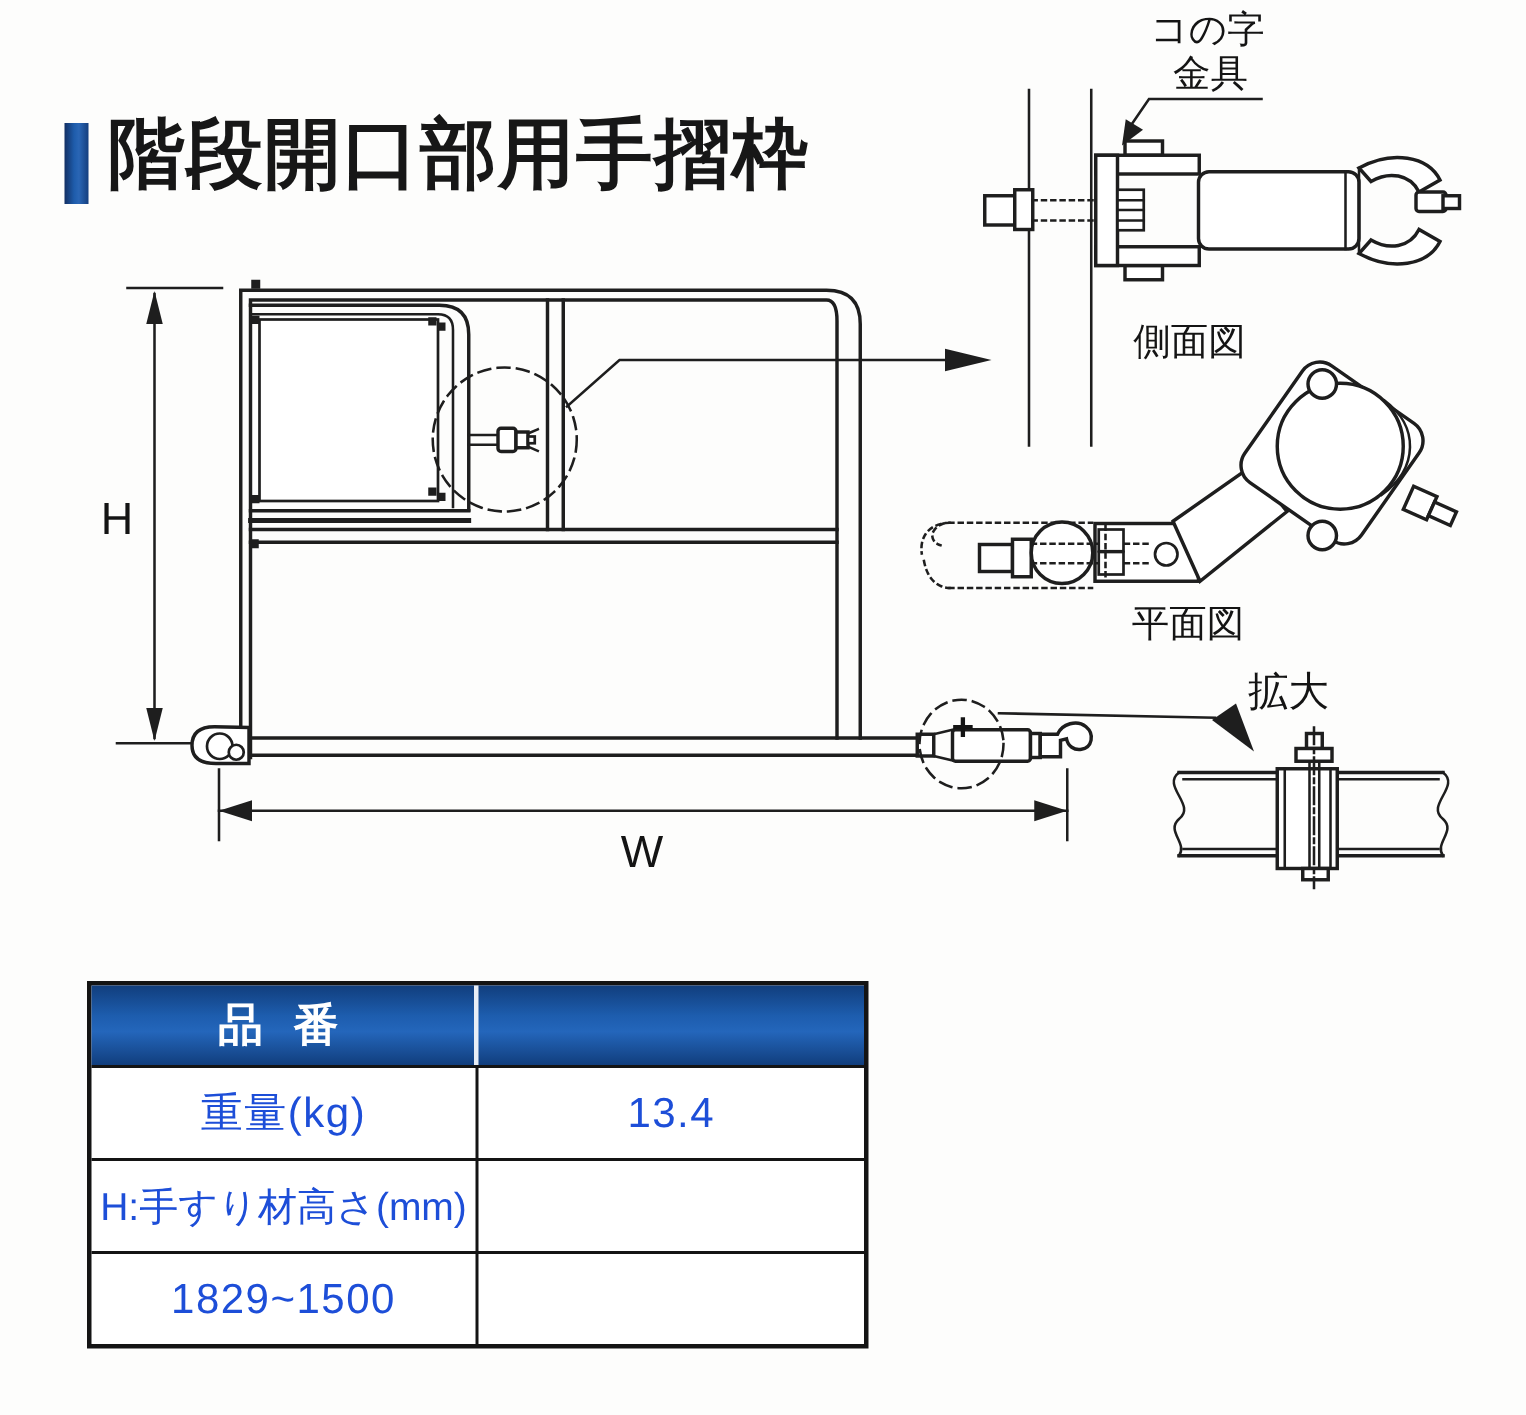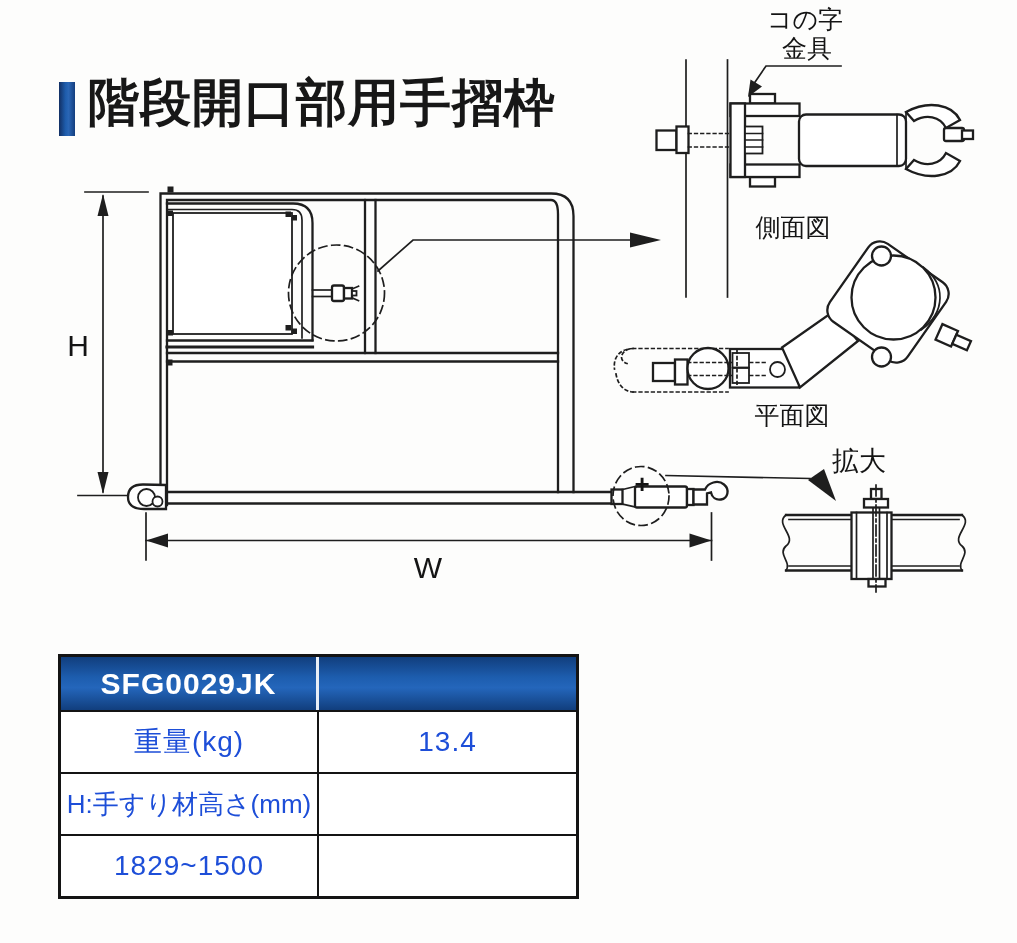--- a/index.html
+++ b/index.html
@@ -3,21 +3,21 @@
 <meta charset="utf-8">
 <style>
   html,body{margin:0;padding:0;}
   body{
     width:1017px;height:943px;position:relative;
     background:#fdfdfc;overflow:hidden;
     font-family:"Liberation Sans","DejaVu Sans",sans-serif;
     color:#151515;
   }
   
-  .title-block{position:absolute;left:59px;top:70px;display:flex;align-items:flex-start;}
+  .title-block{position:absolute;left:43px;top:70px;display:flex;align-items:flex-start;}
   .title-bar{display:block;width:16px;height:54px;margin-top:12px;
     background:linear-gradient(90deg,#122f63 0%,#1e5cab 40%,#2a66b5 60%,#143e7e 100%);}
   .page-title{margin:0 0 0 13px;font-size:51px;line-height:66px;font-weight:900;
     letter-spacing:1px;color:#171717;}
   
   svg.drawing{position:absolute;left:0;top:0;}
   .ln{fill:none;stroke:#1e1e1e;stroke-width:2.3;stroke-linecap:square;}
   .thin{stroke-width:1.7;}
   .thick{stroke-width:3.2;}
   .wh{fill:#fff;stroke:#1e1e1e;stroke-width:2.3;}
@@ -239,21 +239,21 @@
       <rect class="wh" x="871" y="489" width="10.5" height="10"></rect>
       <rect class="wh" x="864" y="499" width="24" height="8.5"></rect>
       <rect class="wh" x="868.5" y="579" width="17" height="7.5"></rect>
       <line class="ln thin dashdot" x1="876" y1="485" x2="876" y2="592"></line>
     </g>
   </g>
 </svg>
 
 <div class="spec-table">
   <div class="tr th-row">
-    <div class="cell">SFG0029JK</div>
+    <div class="cell" style="letter-spacing:6px;">品 番</div>
   </div>
   <div class="tr td-row">
     <div class="cell">重量(kg)</div>
     <div class="cell value">13.4</div>
   </div>
   <div class="tr td-row">
     <div class="cell" style="font-size:26px;letter-spacing:0;">H:手すり材高さ(mm)</div>
   </div>
   <div class="tr td-row">
     <div class="cell value">1829~1500</div>

